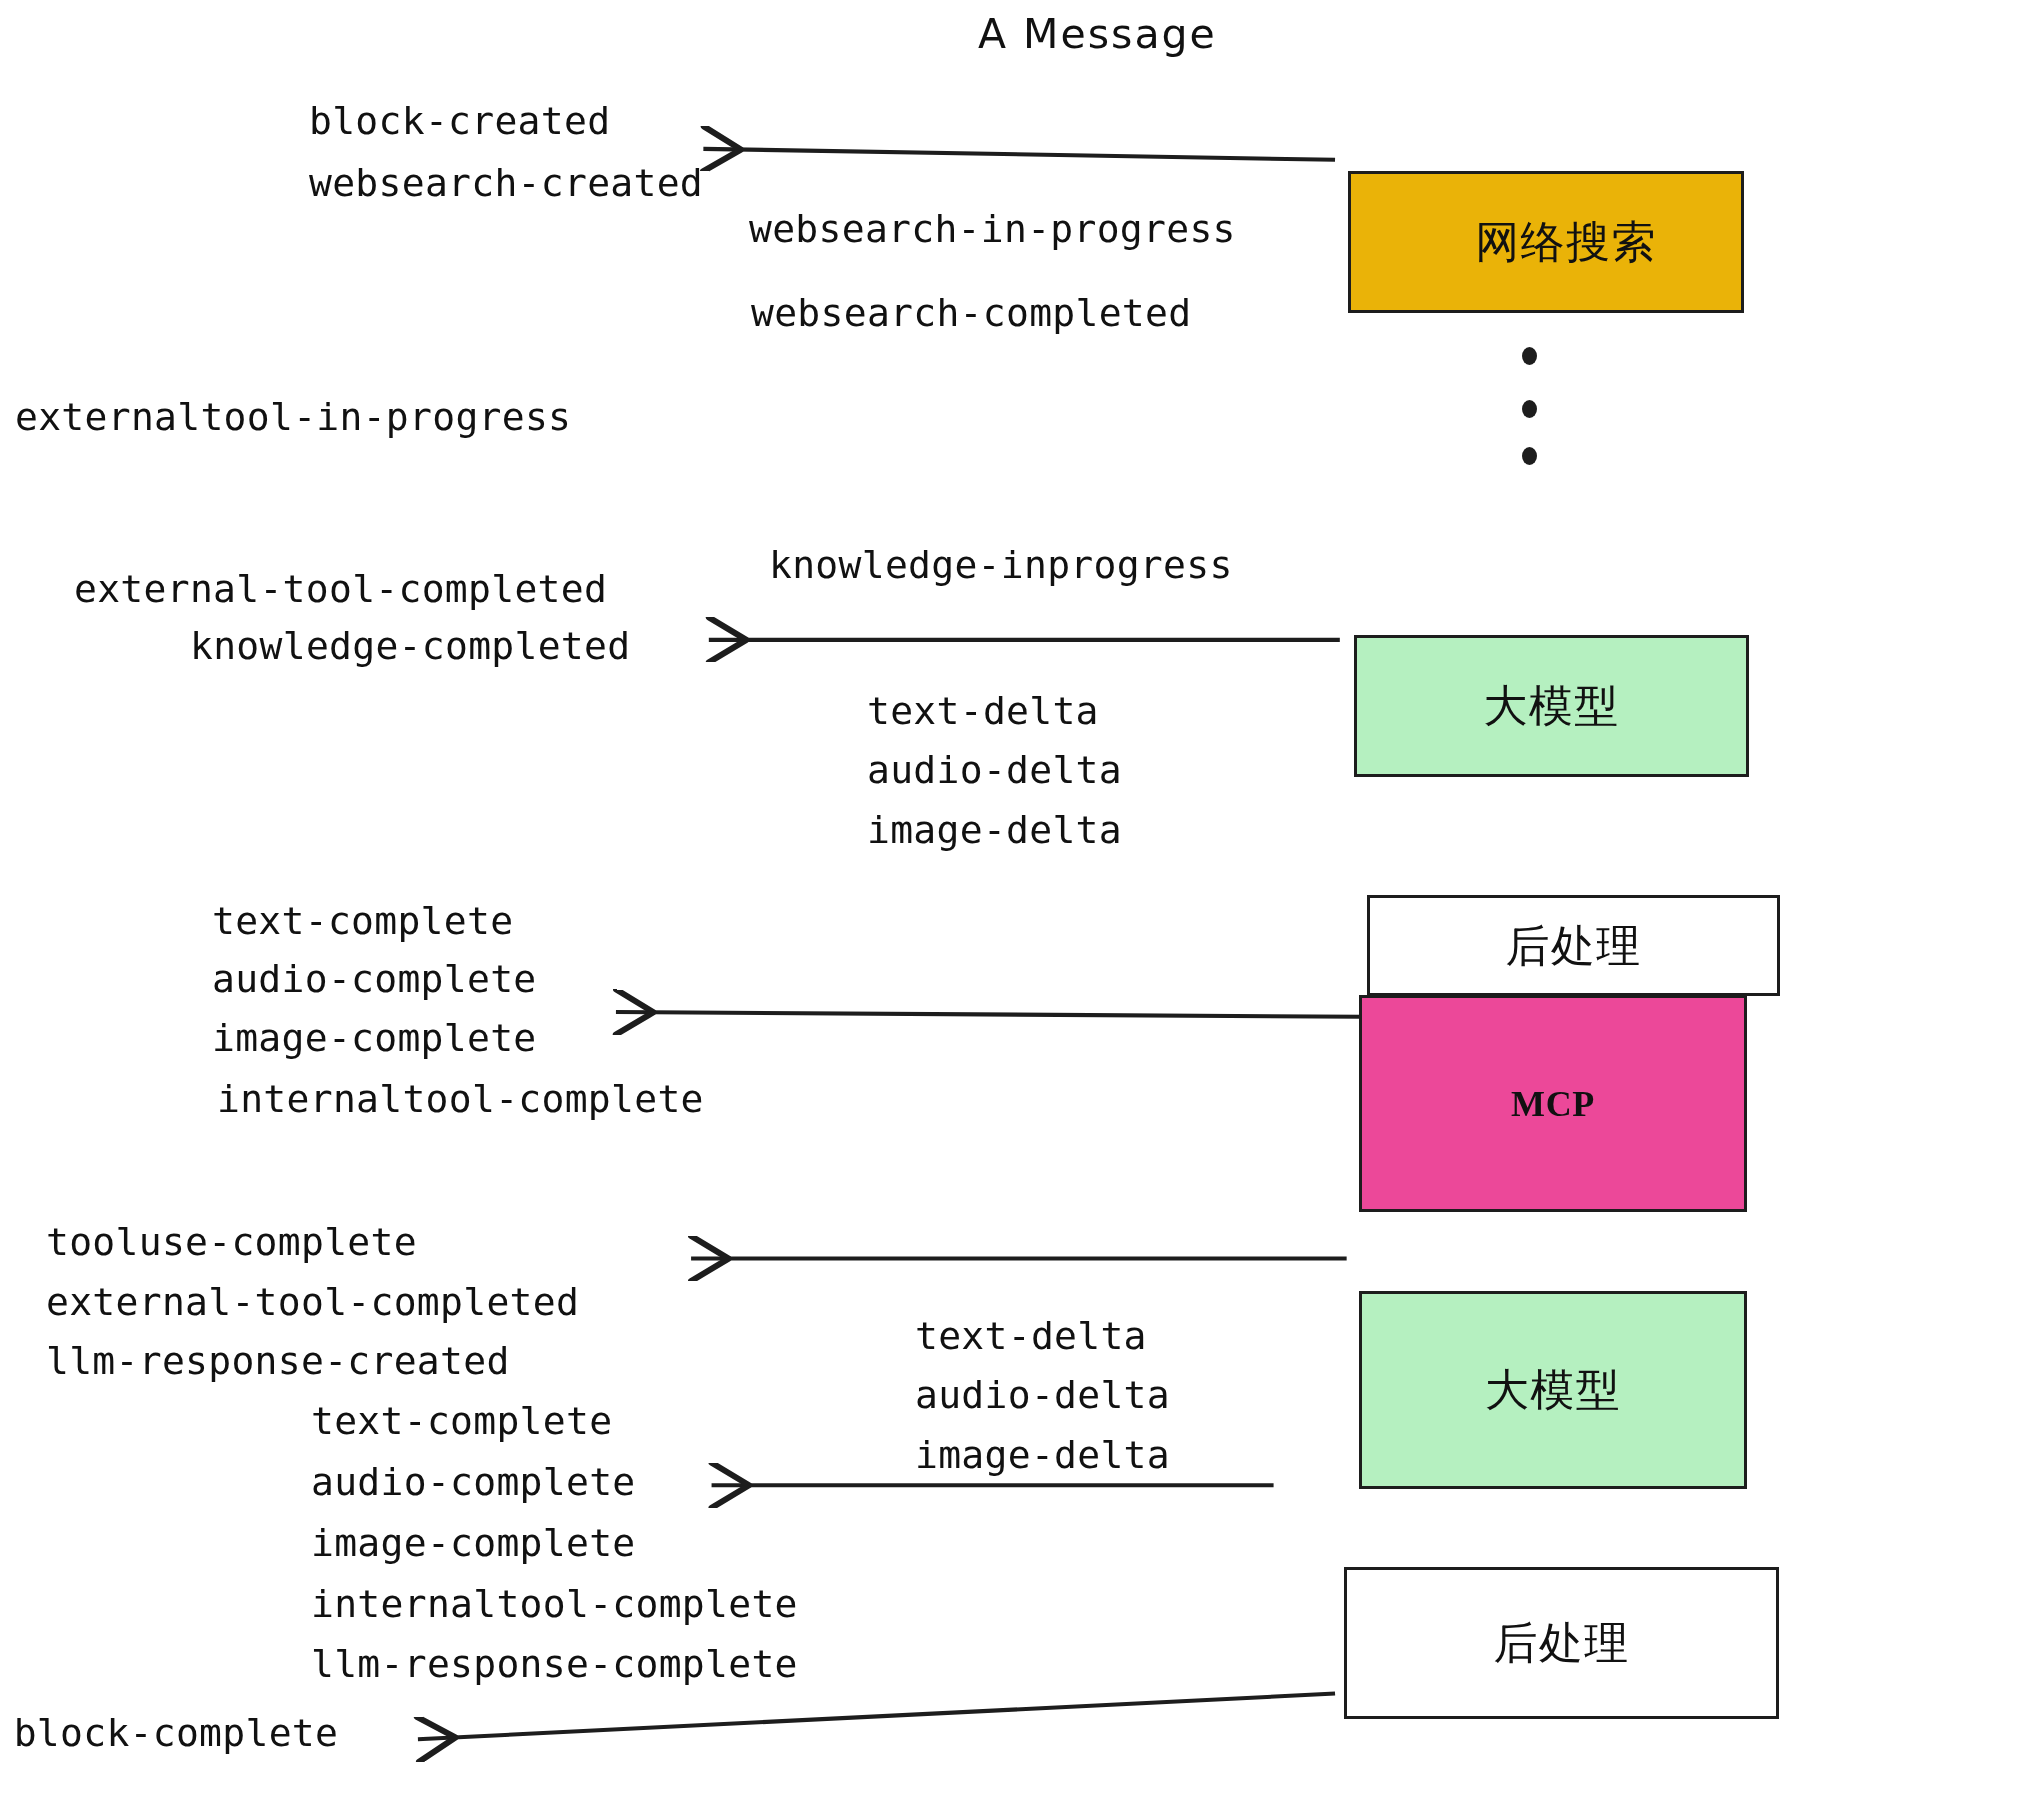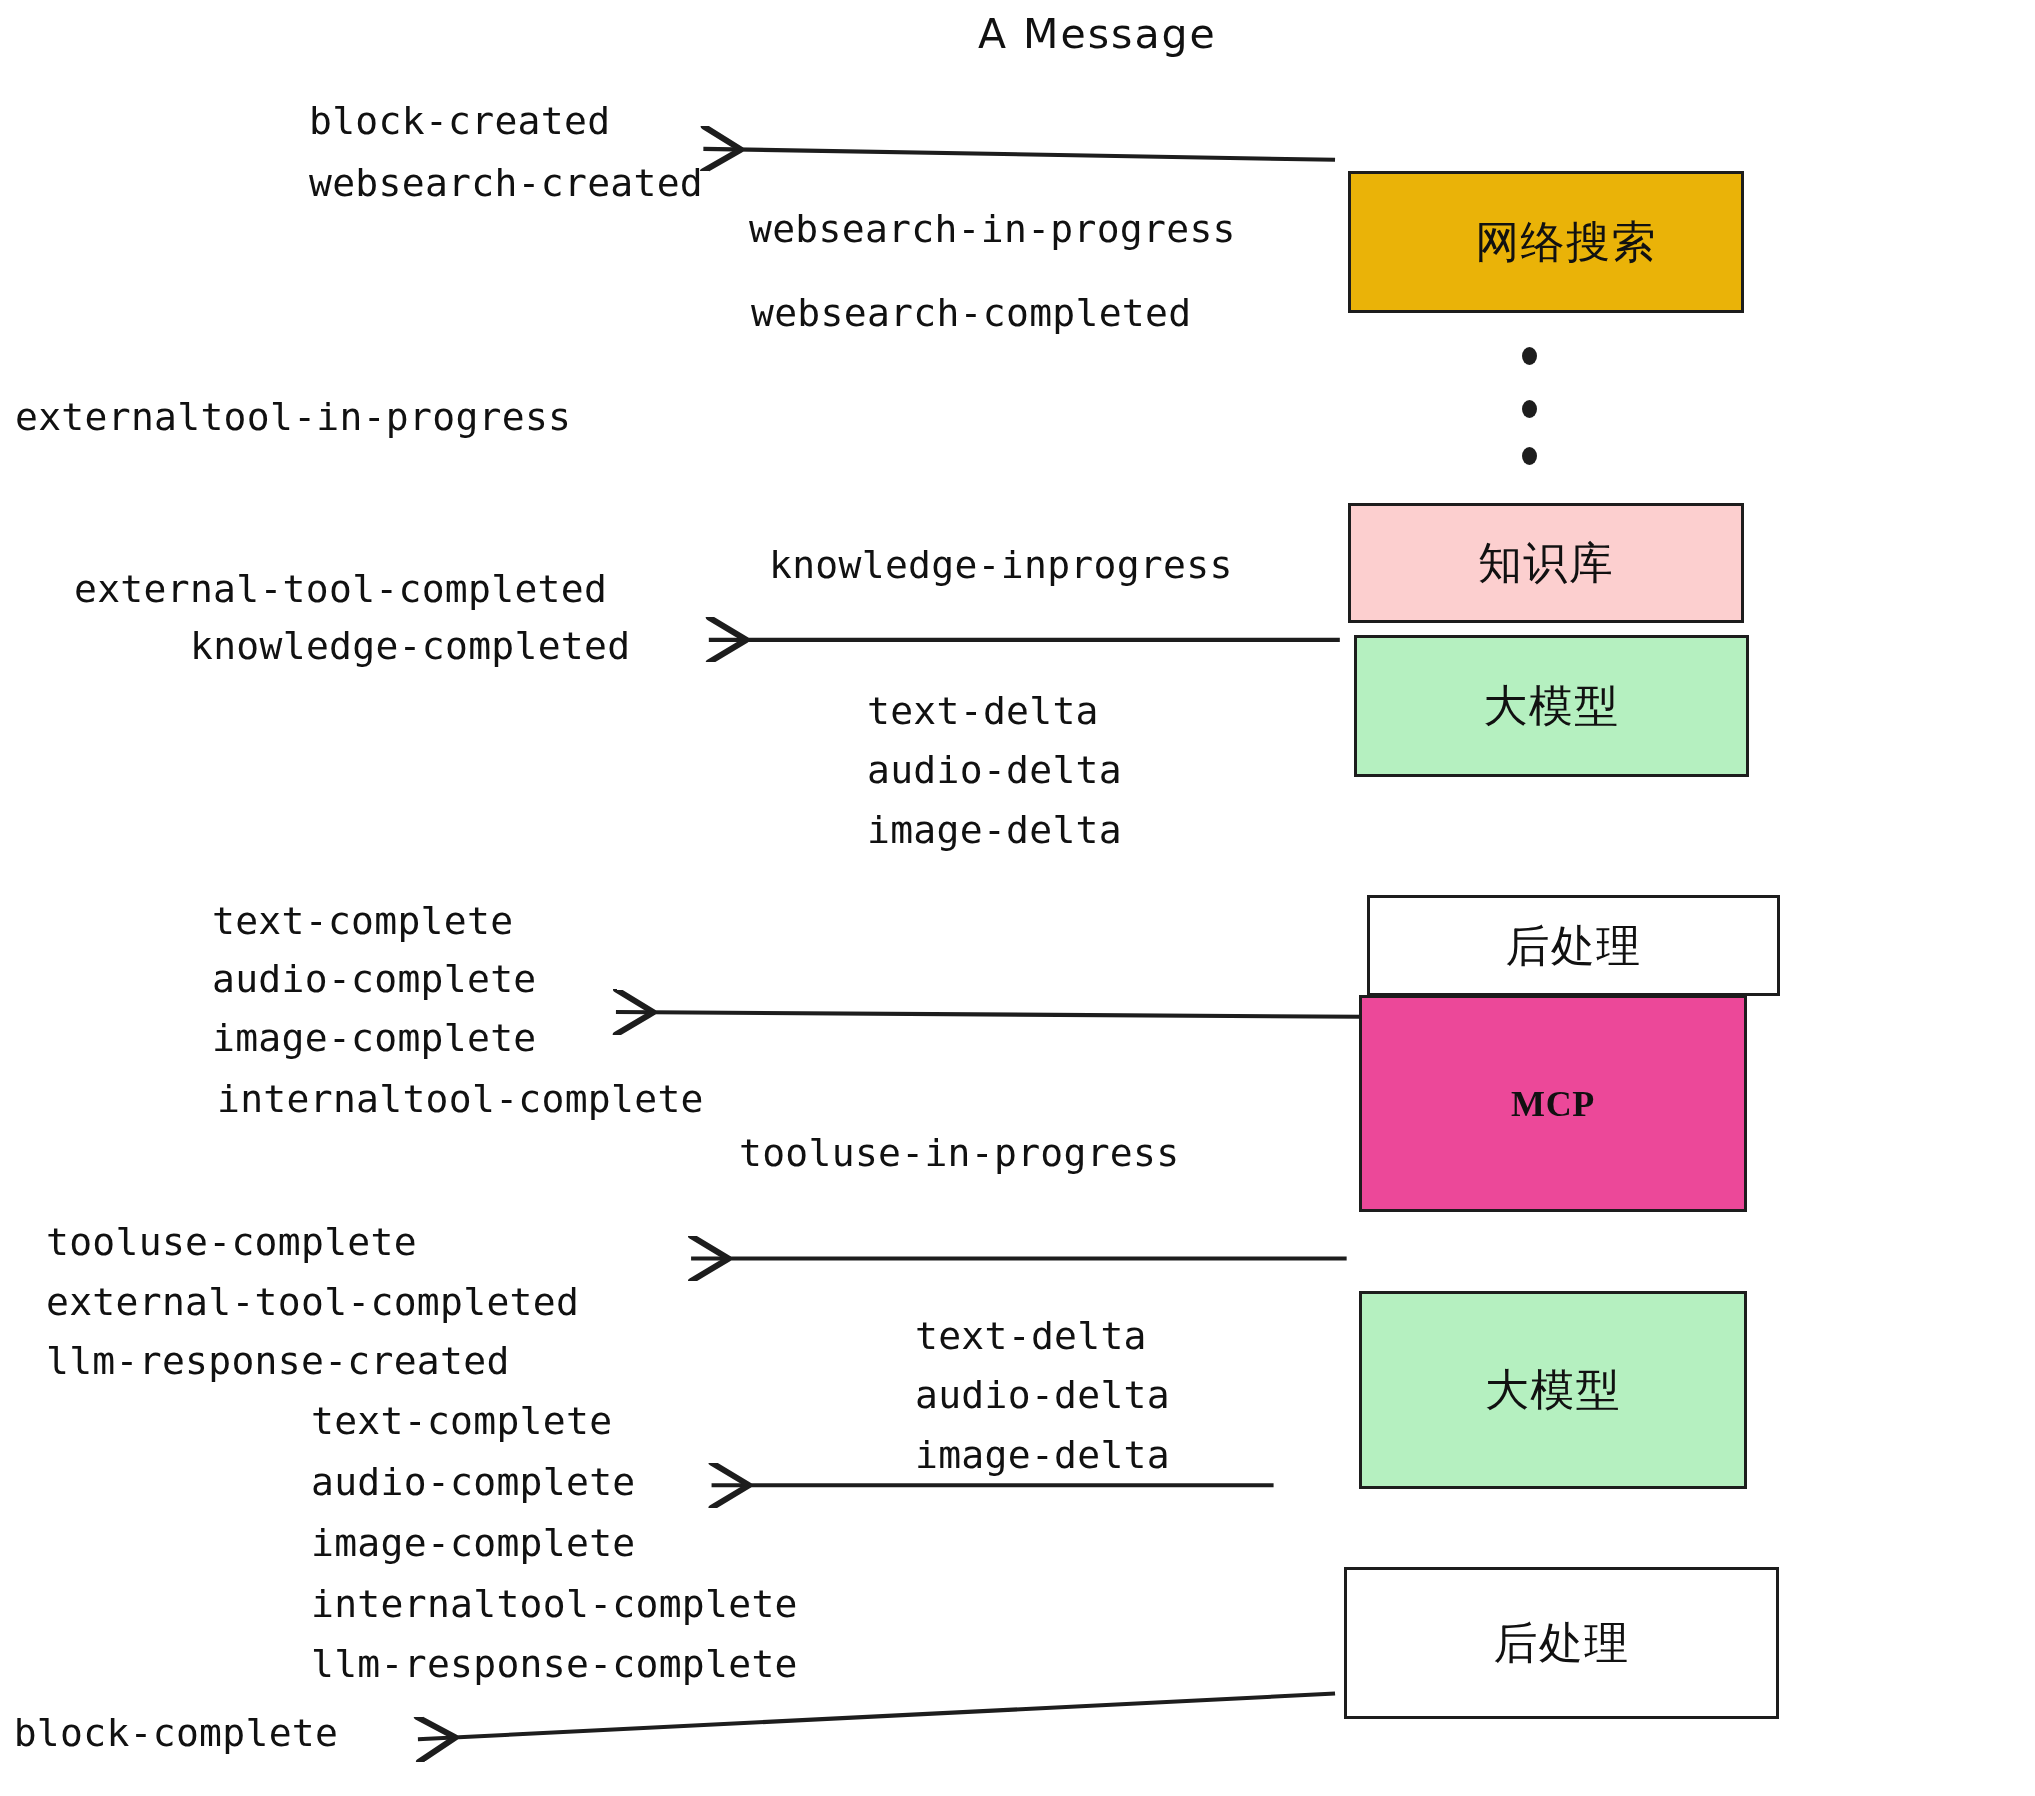--- a/index.html
+++ b/index.html
@@ -80,23 +80,20 @@
 <body>
 
 <div id="stage">
 
   <div class="title" style="left:978px; top:13.7px;">A Message</div>
 
   <div class="box cn" style="left:1348px; top:171px; width:396px; height:142px; background:#eab308;padding-left:40px;">
     <span>网络搜索</span>
   </div>
 
-  <div class="box cn" style="left:1348px; top:503px; width:396px; height:120px; background:#fccfcf;">
-    <span>知识库</span>
-  </div>
 
   <div class="box cn" style="left:1354px; top:635px; width:395px; height:142px; background:#b5f0c0;">
     <span>大模型</span>
   </div>
 
   <div class="box cn" style="left:1367px; top:895px; width:413px; height:101px; background:#ffffff;">
     <span>后处理</span>
   </div>
 
   <div class="box en" style="left:1359px; top:995px; width:388px; height:217px; background:#ec4899;font-family:Liberation Serif, serif;">
@@ -126,21 +123,20 @@
   <div class="evt" style="left:769px; top:546px;">knowledge-inprogress</div>
   <div class="evt" style="left:74px;  top:570px;">external-tool-completed</div>
   <div class="evt" style="left:190px;  top:627px;">knowledge-completed</div>
   <div class="evt" style="left:867px; top:692px;">text-delta</div>
   <div class="evt" style="left:867px; top:751px;">audio-delta</div>
   <div class="evt" style="left:867px; top:811px;">image-delta</div>
   <div class="evt" style="left:212px;  top:902px;">text-complete</div>
   <div class="evt" style="left:212px;  top:960px;">audio-complete</div>
   <div class="evt" style="left:212px;  top:1019px;">image-complete</div>
   <div class="evt" style="left:217px;  top:1080px;">internaltool-complete</div>
-  <div class="evt" style="left:739px; top:1134px;">tooluse-in-progress</div>
   <div class="evt" style="left:46px;   top:1223px;">tooluse-complete</div>
   <div class="evt" style="left:46px;   top:1283px;">external-tool-completed</div>
   <div class="evt" style="left:46px;   top:1342px;">llm-response-created</div>
   <div class="evt" style="left:915px; top:1317px;">text-delta</div>
   <div class="evt" style="left:915px; top:1376px;">audio-delta</div>
   <div class="evt" style="left:915px; top:1436px;">image-delta</div>
   <div class="evt" style="left:311px;  top:1402px;">text-complete</div>
   <div class="evt" style="left:311px;  top:1463px;">audio-complete</div>
   <div class="evt" style="left:311px;  top:1524px;">image-complete</div>
   <div class="evt" style="left:311px;  top:1585px;">internaltool-complete</div>

